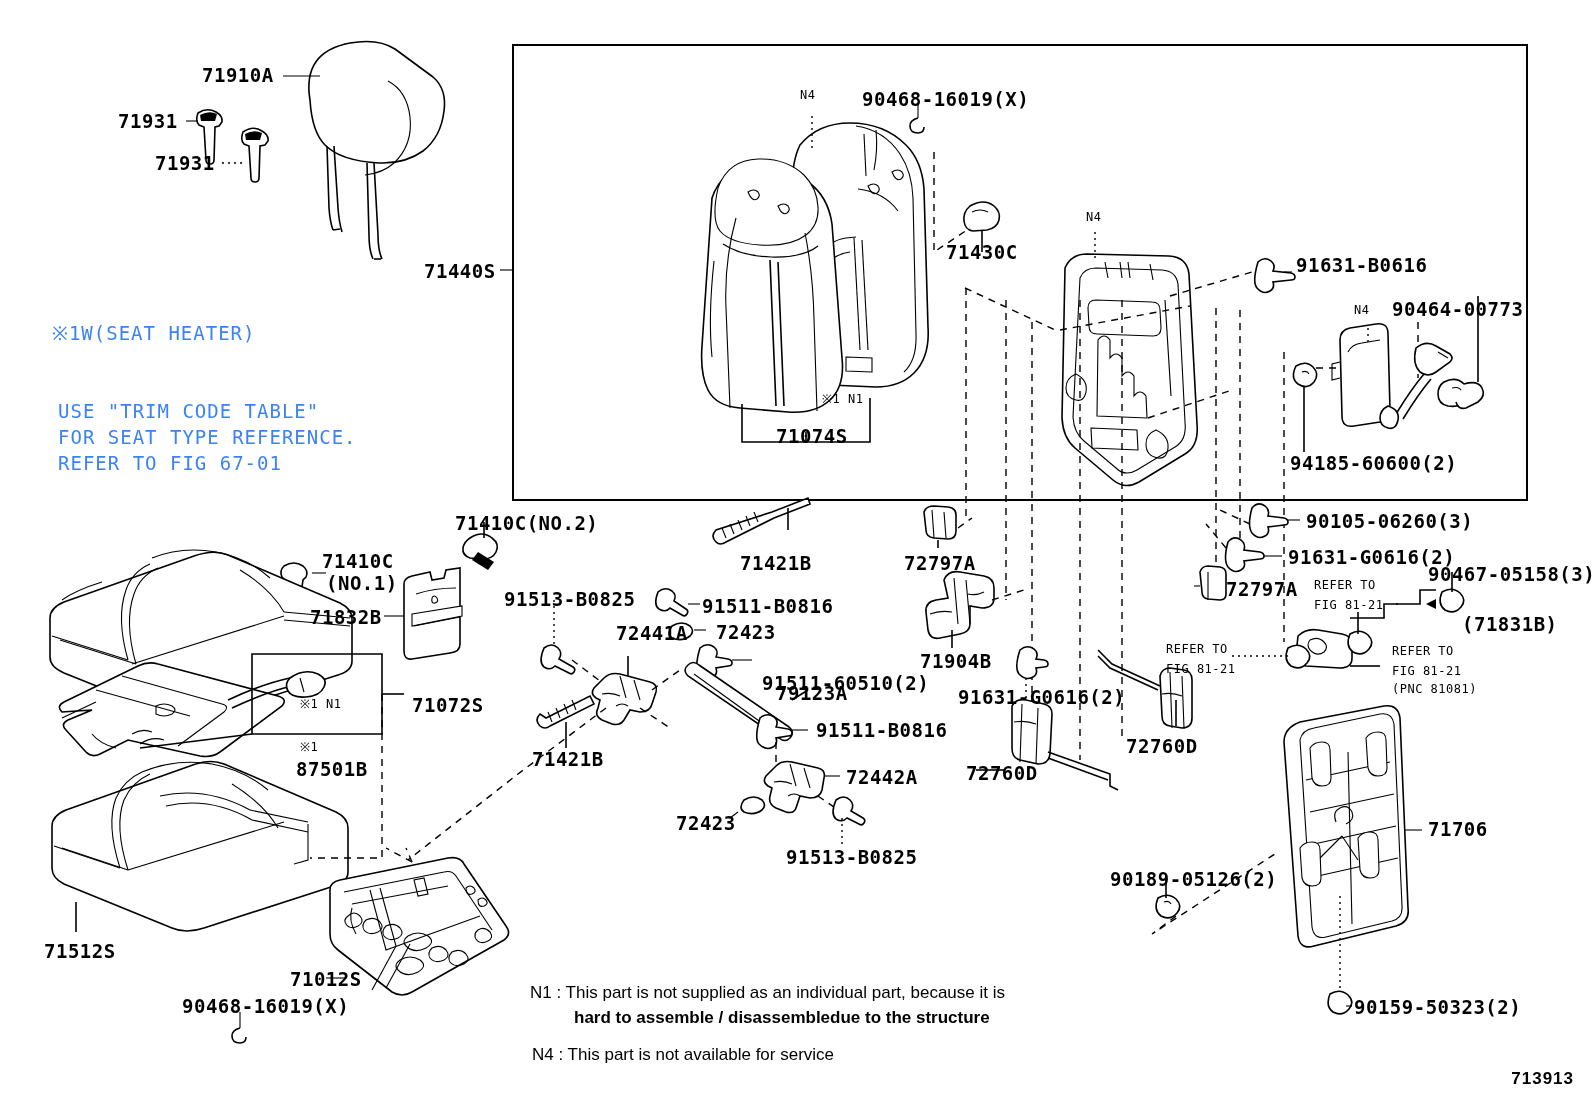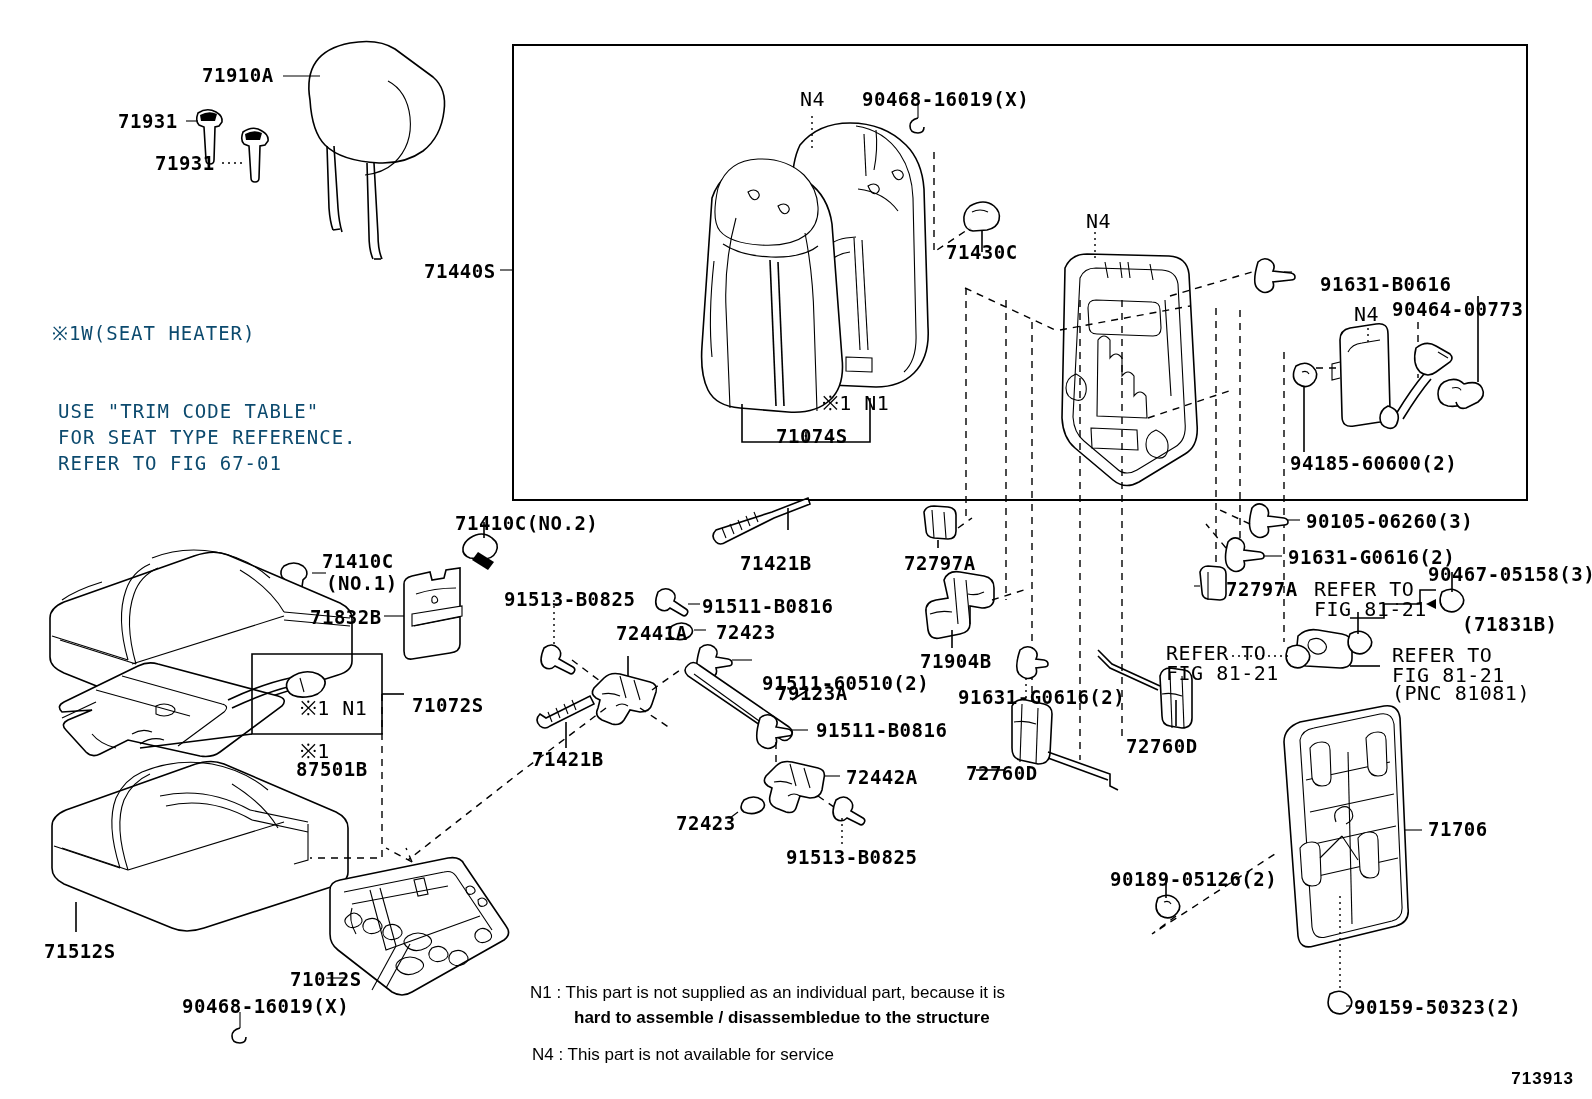--- a/index.html
+++ b/index.html
@@ -1,26 +1,26 @@
 <!DOCTYPE html>
 <html><head>
 <meta charset="utf-8">
 <style>
   html,body{margin:0;padding:0;background:#ffffff;}
   body{width:1592px;height:1099px;position:relative;overflow:hidden;
        font-family:"DejaVu Sans Mono","Liberation Mono",monospace;color:#000;}
   .stage{position:absolute;left:0;top:0;width:1592px;height:1099px;}
   .lbl{position:absolute;font-family:"DejaVu Sans Mono","Liberation Mono",monospace;
        font-weight:bold;font-size:19px;letter-spacing:0.5px;white-space:pre;color:#000;line-height:1.18;}
-  .lbl.sm{font-size:20px;font-weight:bold;}
+  .lbl.sm{font-size:12px;font-weight:bold;}
   .lbl.thin{font-weight:normal;}
   .note{position:absolute;font-family:"Liberation Sans","DejaVu Sans",sans-serif;
         font-size:17px;color:#000;white-space:pre;line-height:1.5;font-weight:normal;}
   .memo{position:absolute;font-family:"DejaVu Sans Mono","Liberation Mono",monospace;
-        font-size:19px;white-space:pre;line-height:1.45;color:#0c4a6e;letter-spacing:1px;}
+        font-size:19px;white-space:pre;line-height:1.45;color:#3b82f6;letter-spacing:1px;}
   .figno{position:absolute;right:18px;bottom:10px;font-family:"Liberation Sans","DejaVu Sans",sans-serif;
          font-size:17px;font-weight:bold;letter-spacing:1px;}
   .boxframe{position:absolute;border:2px solid #000;box-sizing:border-box;}
   svg.art{position:absolute;left:0;top:0;width:1592px;height:1099px;overflow:visible;}
   .ln{stroke:#000;stroke-width:1.6;fill:none;}
   .ln2{stroke:#000;stroke-width:1.1;fill:none;}
   .dsh{stroke:#000;stroke-width:1.4;fill:none;stroke-dasharray:7 6;}
   .dot{stroke:#000;stroke-width:1.4;fill:none;stroke-dasharray:2 4;}
   .fillw{fill:#ffffff;stroke:#000;stroke-width:1.6;}
   .fillw2{fill:#ffffff;stroke:#000;stroke-width:1.1;}
@@ -453,21 +453,21 @@
   <div class="memo" style="left:58px;top:450px;">REFER TO FIG 67-01</div>
 
   <div class="lbl" style="left:424px;top:260px;">71440S</div>
   <div class="lbl sm thin" style="left:800px;top:88px;">N4</div>
   <div class="lbl" style="left:862px;top:88px;">90468-16019(X)</div>
   <div class="lbl sm thin" style="left:822px;top:392px;">※1 N1</div>
   <div class="lbl" style="left:776px;top:425px;">71074S</div>
   <div class="lbl" style="left:946px;top:241px;">71430C</div>
 
   <div class="lbl sm thin" style="left:1086px;top:210px;">N4</div>
-  <div class="lbl" style="left:1296px;top:273px;margin-left:24px;">91631-B0616</div>
+  <div class="lbl" style="left:1296px;top:254px;">91631-B0616</div>
   <div class="lbl sm thin" style="left:1354px;top:303px;">N4</div>
   <div class="lbl" style="left:1392px;top:298px;">90464-00773</div>
   <div class="lbl" style="left:1290px;top:452px;">94185-60600(2)</div>
 
   <div class="lbl" style="left:1306px;top:510px;">90105-06260(3)</div>
   <div class="lbl" style="left:1288px;top:546px;">91631-G0616(2)</div>
   <div class="lbl" style="left:1428px;top:563px;">90467-05158(3)</div>
   <div class="lbl" style="left:1226px;top:578px;">72797A</div>
   <div class="lbl sm thin" style="left:1314px;top:578px;">REFER TO</div>
   <div class="lbl sm thin" style="left:1314px;top:598px;">FIG 81-21</div>

